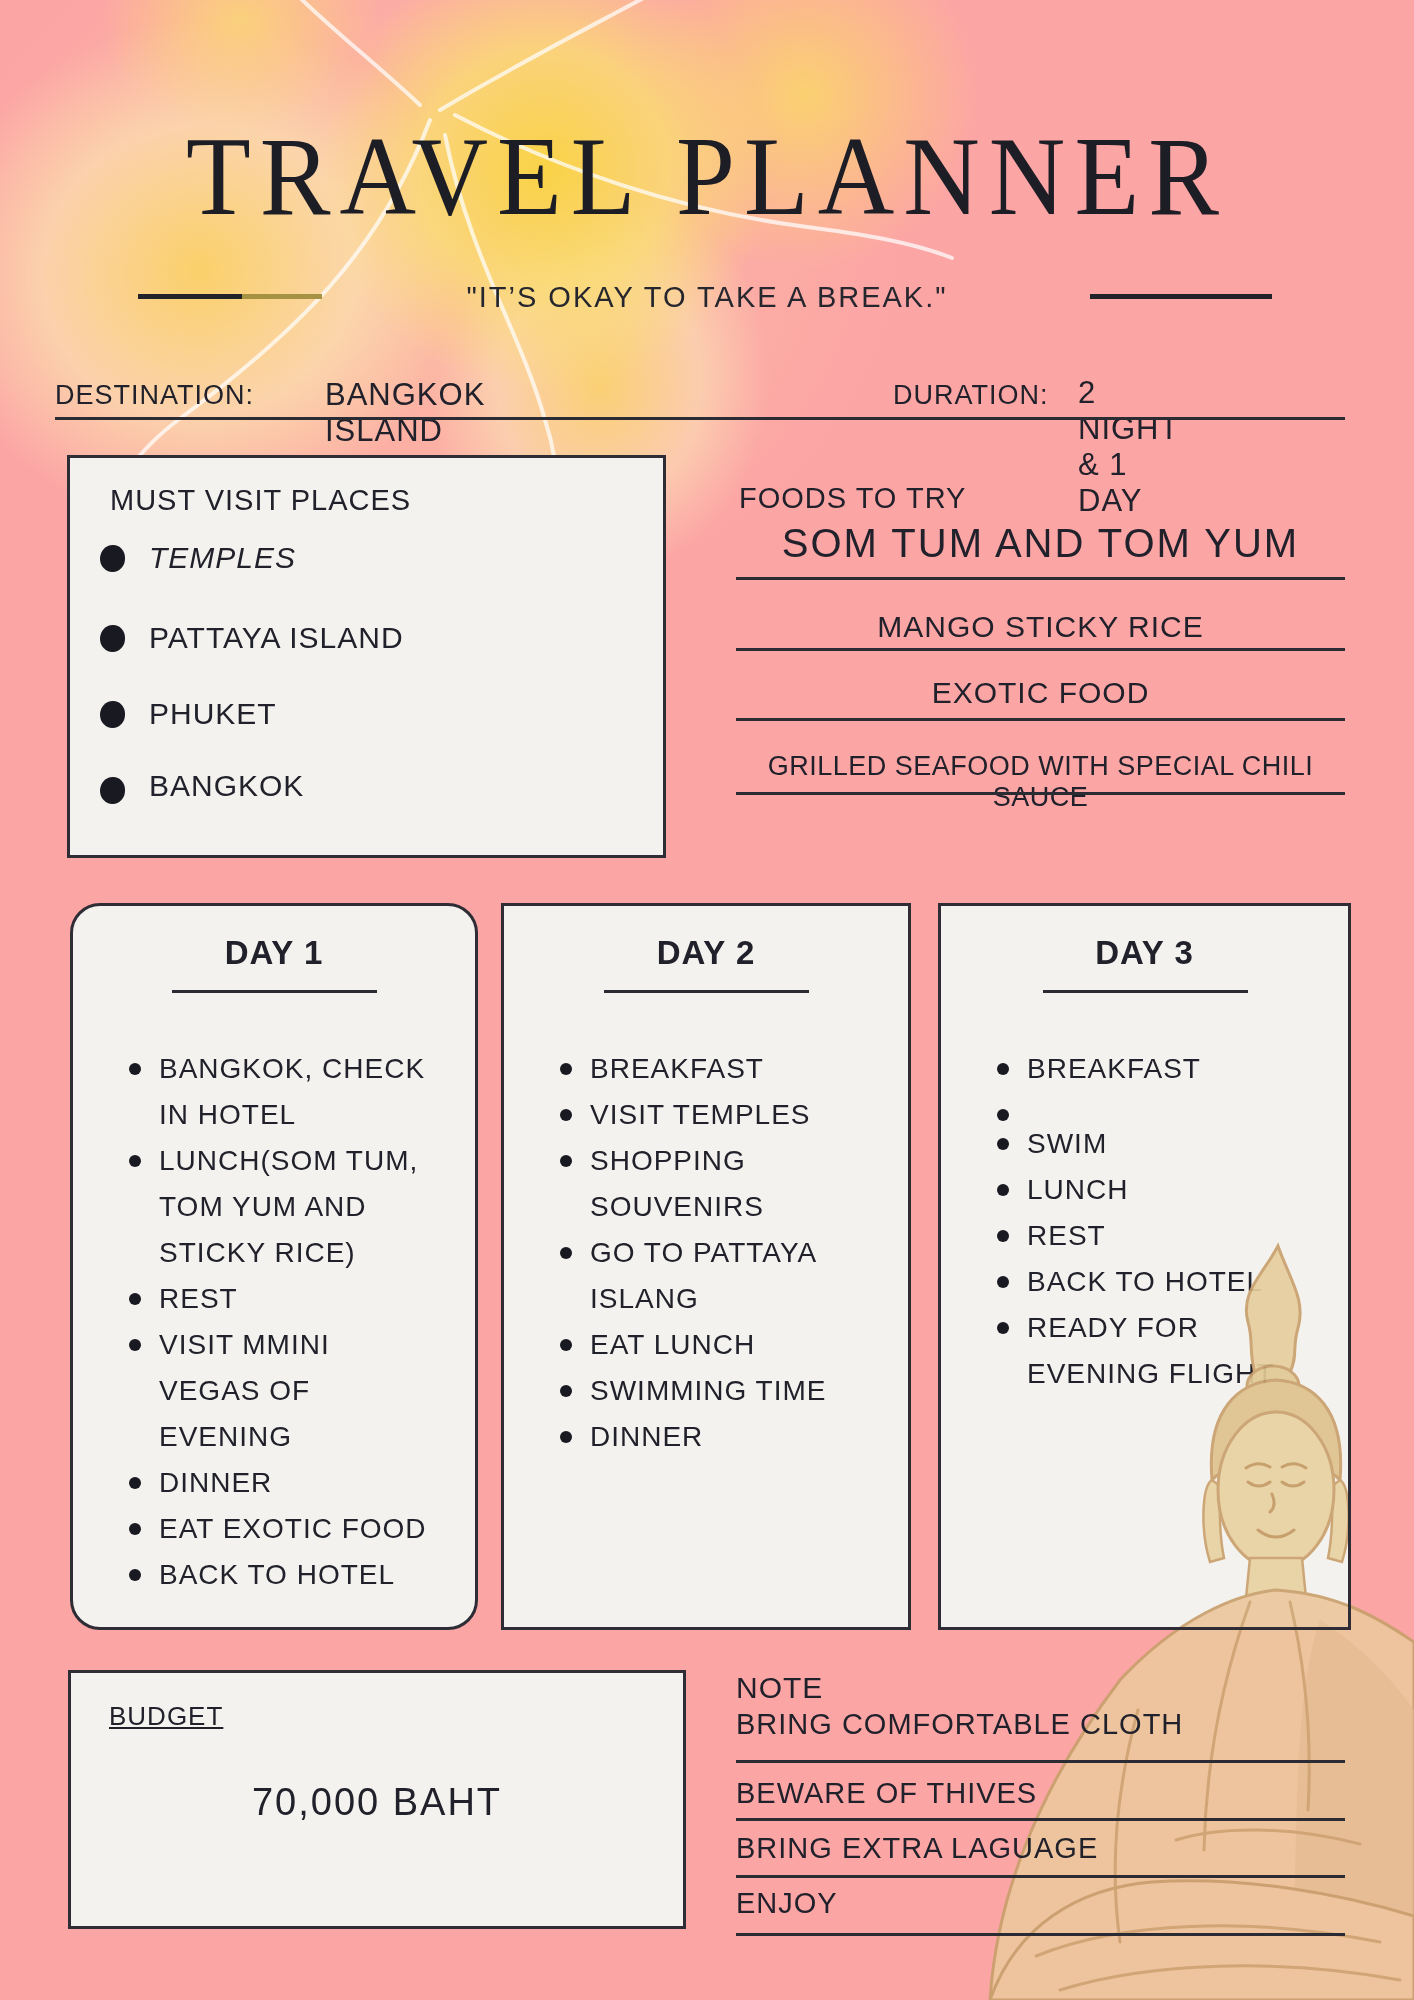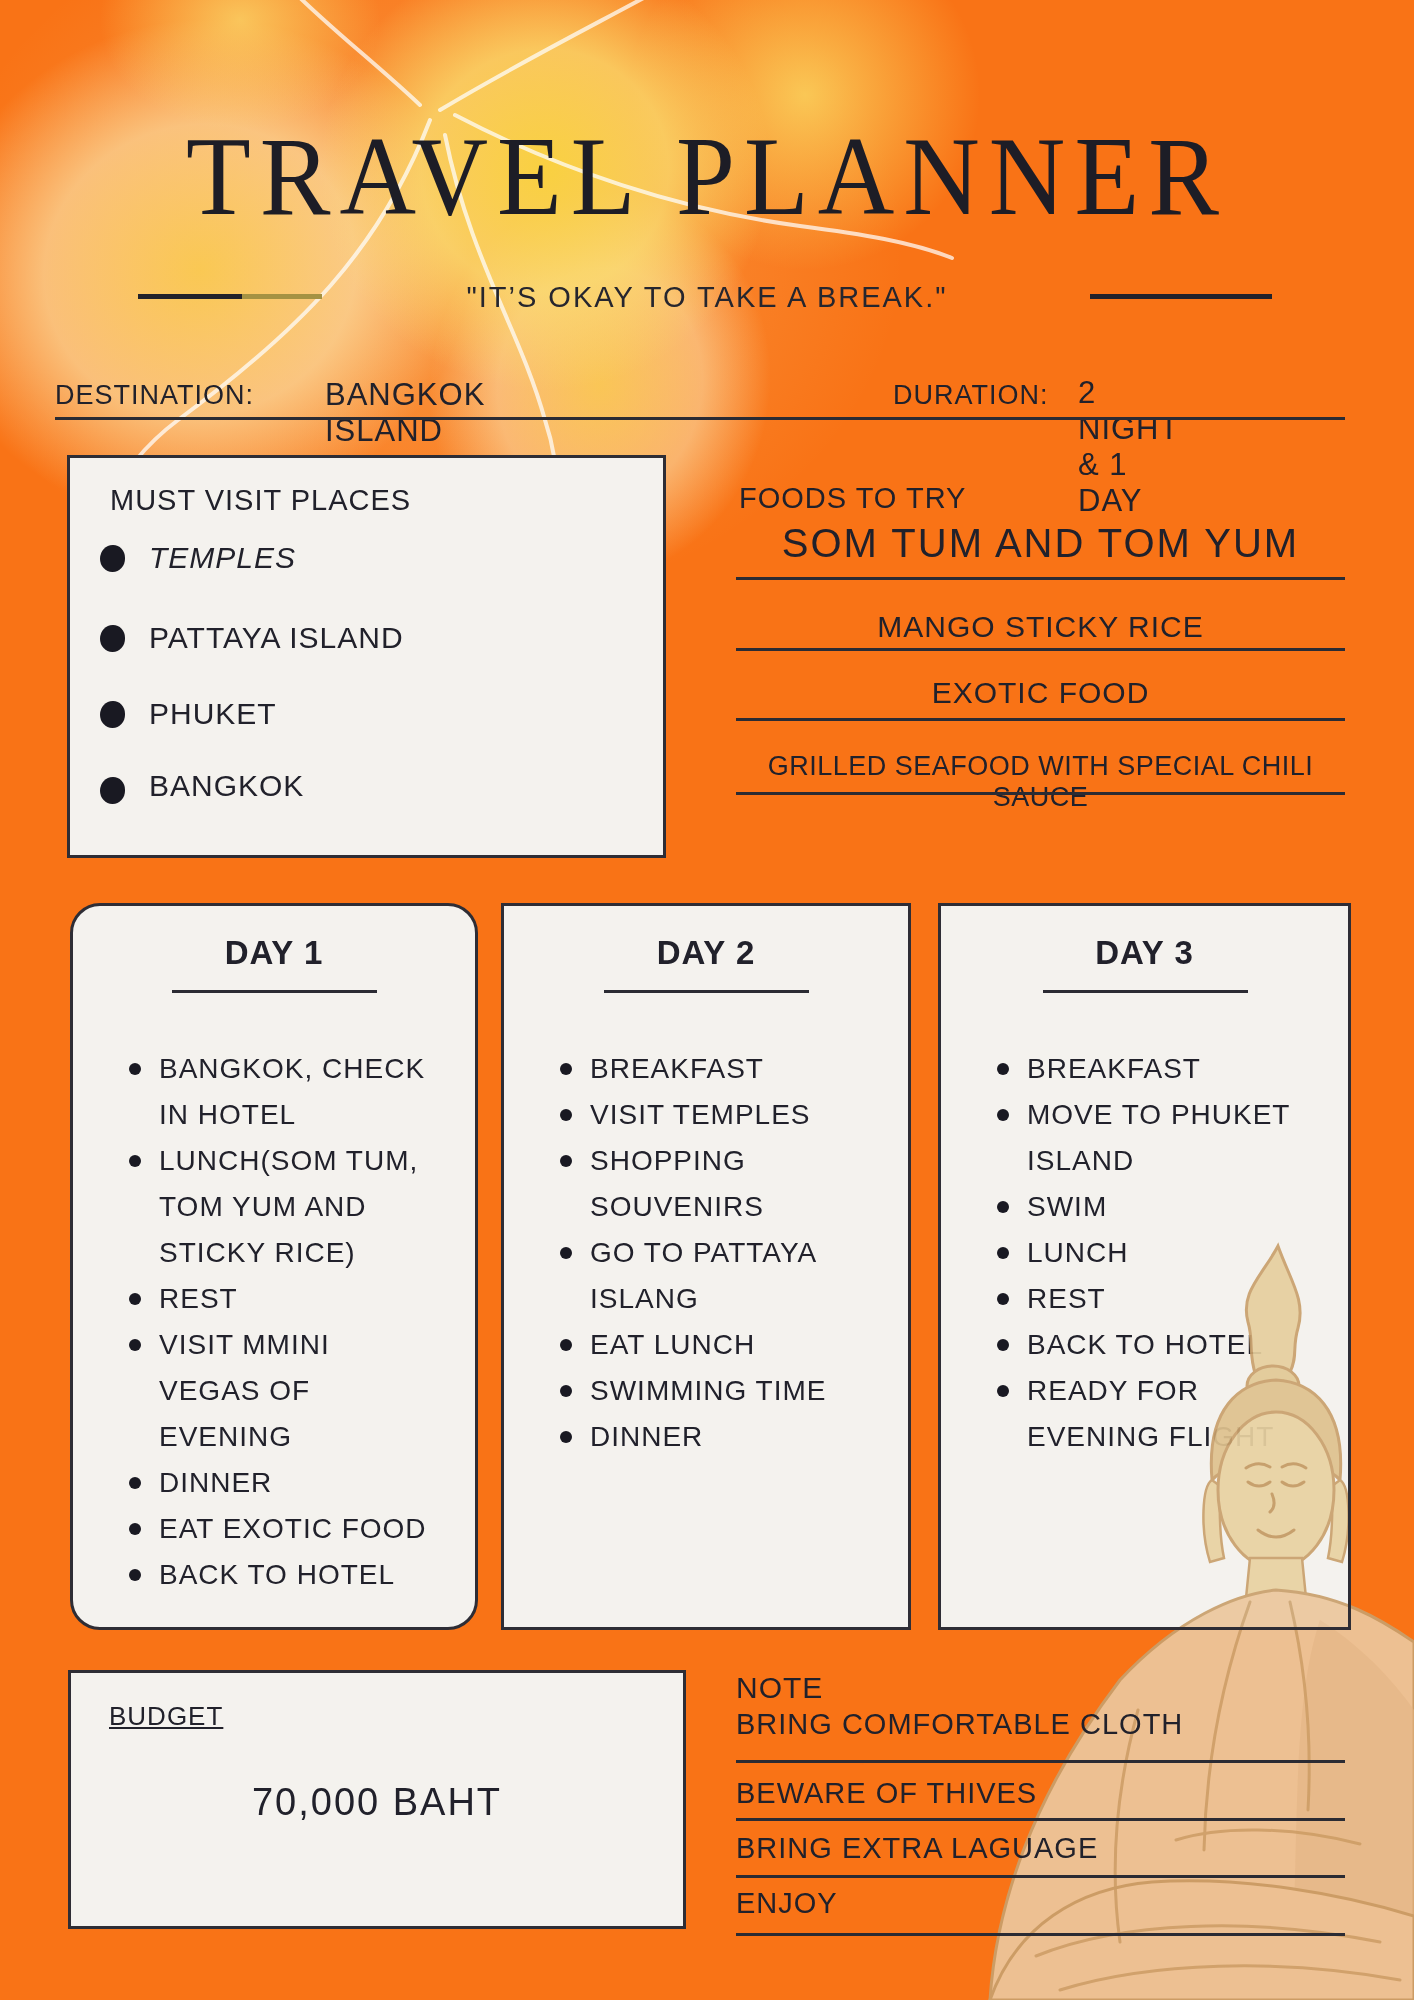--- a/index.html
+++ b/index.html
@@ -1,19 +1,19 @@
 <!DOCTYPE html>
 <html><head>
 <meta charset="utf-8">
 <style>
   html,body{margin:0;padding:0;background:#e8e8e8;}
   .page{
     position:relative;
     width:1414px;height:2000px;
-    background:#f97316;
+    background:#fca5a5;
     overflow:hidden;
     font-family:"Liberation Sans",sans-serif;
     color:#21212b;
   }
   
   .flower{position:absolute;left:0;top:0;width:980px;height:640px;z-index:0;}
   .petal{position:absolute;border-radius:50%;}
   .petal-wash{left:-90px;top:-140px;width:1020px;height:780px;
     background:radial-gradient(closest-side,rgba(251,230,160,.35),rgba(251,230,160,0) 95%);}
   .petal-left{left:-70px;top:20px;width:540px;height:500px;transform:rotate(-14deg);
@@ -263,21 +263,20 @@
     <div class="day3-content">
       <div class="day-title" style="position:absolute;">DAY 3</div>
       <div class="day-rule" style="position:absolute;"></div>
       <div class="day-list" style="position:absolute;width:407px;">
         <div class="day-item">
             <span class="day-dot"></span>
             <span class="day-text">BREAKFAST</span>
           </div>
         <div class="day-item">
             <span class="day-dot"></span>
-            <span class="day-text">MOVE TO PHUKET ISLAND</span>
           </div>
         <div class="day-item">
             <span class="day-dot"></span>
             <span class="day-text">SWIM</span>
           </div>
         <div class="day-item">
             <span class="day-dot"></span>
             <span class="day-text">LUNCH</span>
           </div>
         <div class="day-item">

